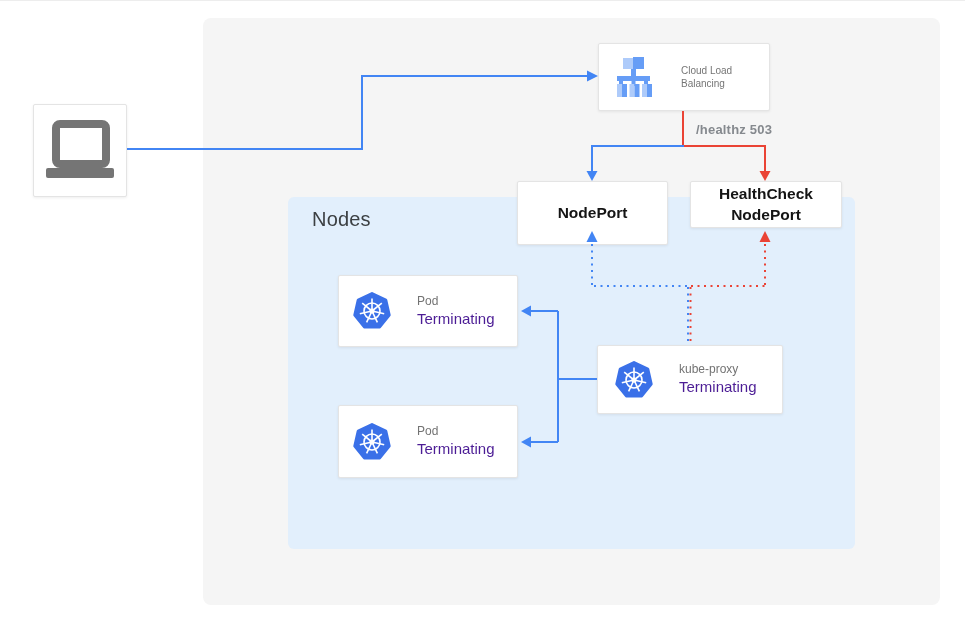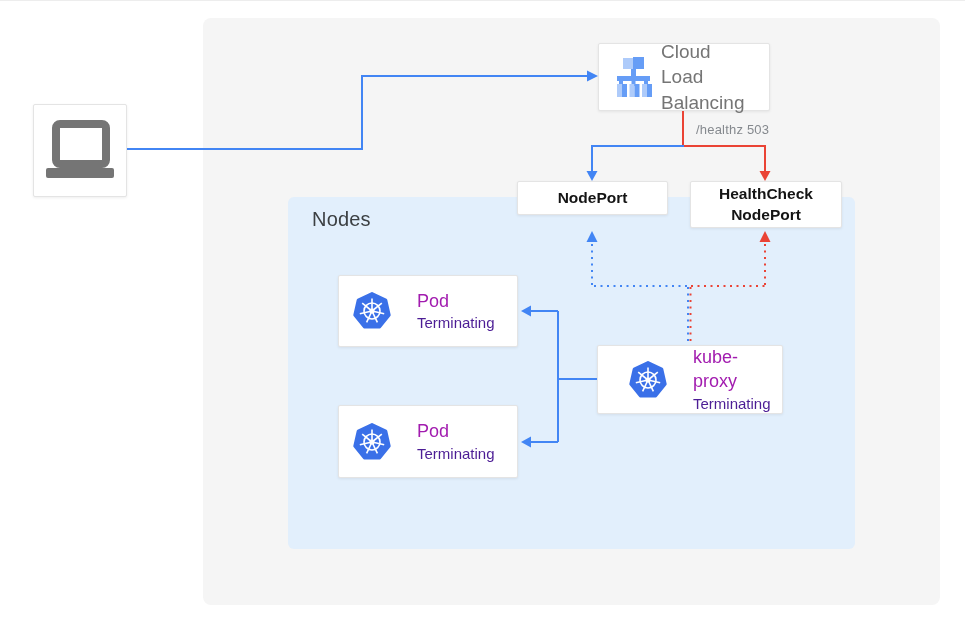--- a/index.html
+++ b/index.html
@@ -23,33 +23,33 @@
   .nodes-label{
     left:312px;top:207px;font-size:20px;color:#3c4043;letter-spacing:.2px;
   }
   .card{
     background:#ffffff;border:1px solid #e4e4e4;border-radius:2px;
     box-shadow:0 1px 3px rgba(0,0,0,0.07);
     box-sizing:border-box;display:flex;align-items:center;
   }
   .laptop-card{left:33px;top:103px;width:94px;height:93px;justify-content:center;}
   .clb-card{left:598px;top:42px;width:172px;height:68px;padding-left:12px;}
-  .clb-text{margin-left:4px;width:92px;font-size:19px;line-height:1.35;color:#757575;}
-  .nodeport-card{left:517px;top:180px;width:151px;height:34px;justify-content:center;}
+  .clb-text{margin-left:24px;width:92px;font-size:10px;line-height:1.35;color:#757575;}
+  .nodeport-card{left:517px;top:180px;width:151px;height:64px;justify-content:center;}
   .hc-card{left:690px;top:180px;width:152px;height:47px;justify-content:center;text-align:center;}
   .port-label{font-size:15.5px;font-weight:bold;color:#141414;}
   .hc-label{width:108px;line-height:1.3;font-size:15.5px;font-weight:bold;color:#141414;}
   .pod1-card{left:338px;top:274px;width:180px;height:72px;padding-left:14px;}
   .pod2-card{left:338px;top:404px;width:180px;height:73px;padding-left:14px;}
-  .kp-card{left:597px;top:344px;width:186px;height:69px;padding-left:31px;justify-content:center;}
+  .kp-card{left:597px;top:344px;width:186px;height:69px;padding-left:17px;}
   .box-text{margin-left:26px;}
-  .box-title{font-size:18px;color:#a21caf;line-height:1.35;}
+  .box-title{font-size:12px;color:#737373;line-height:1.35;}
   .box-sub{font-size:15px;color:#4c1d95;line-height:1.35;}
   .healthz{
-    left:696px;top:121px;font-size:13px;font-weight:normal;color:#85898e;letter-spacing:.2px;
+    left:696px;top:121px;font-size:13px;font-weight:bold;color:#85898e;letter-spacing:.2px;
   }
   svg.overlay{position:absolute;left:0;top:0;pointer-events:none;}
   .icon-wrap{display:flex;align-items:center;justify-content:center;}
 </style>
 </head>
 <body>
 
 <div id="stage">
 
   <div class="abs panel-gray"></div>

